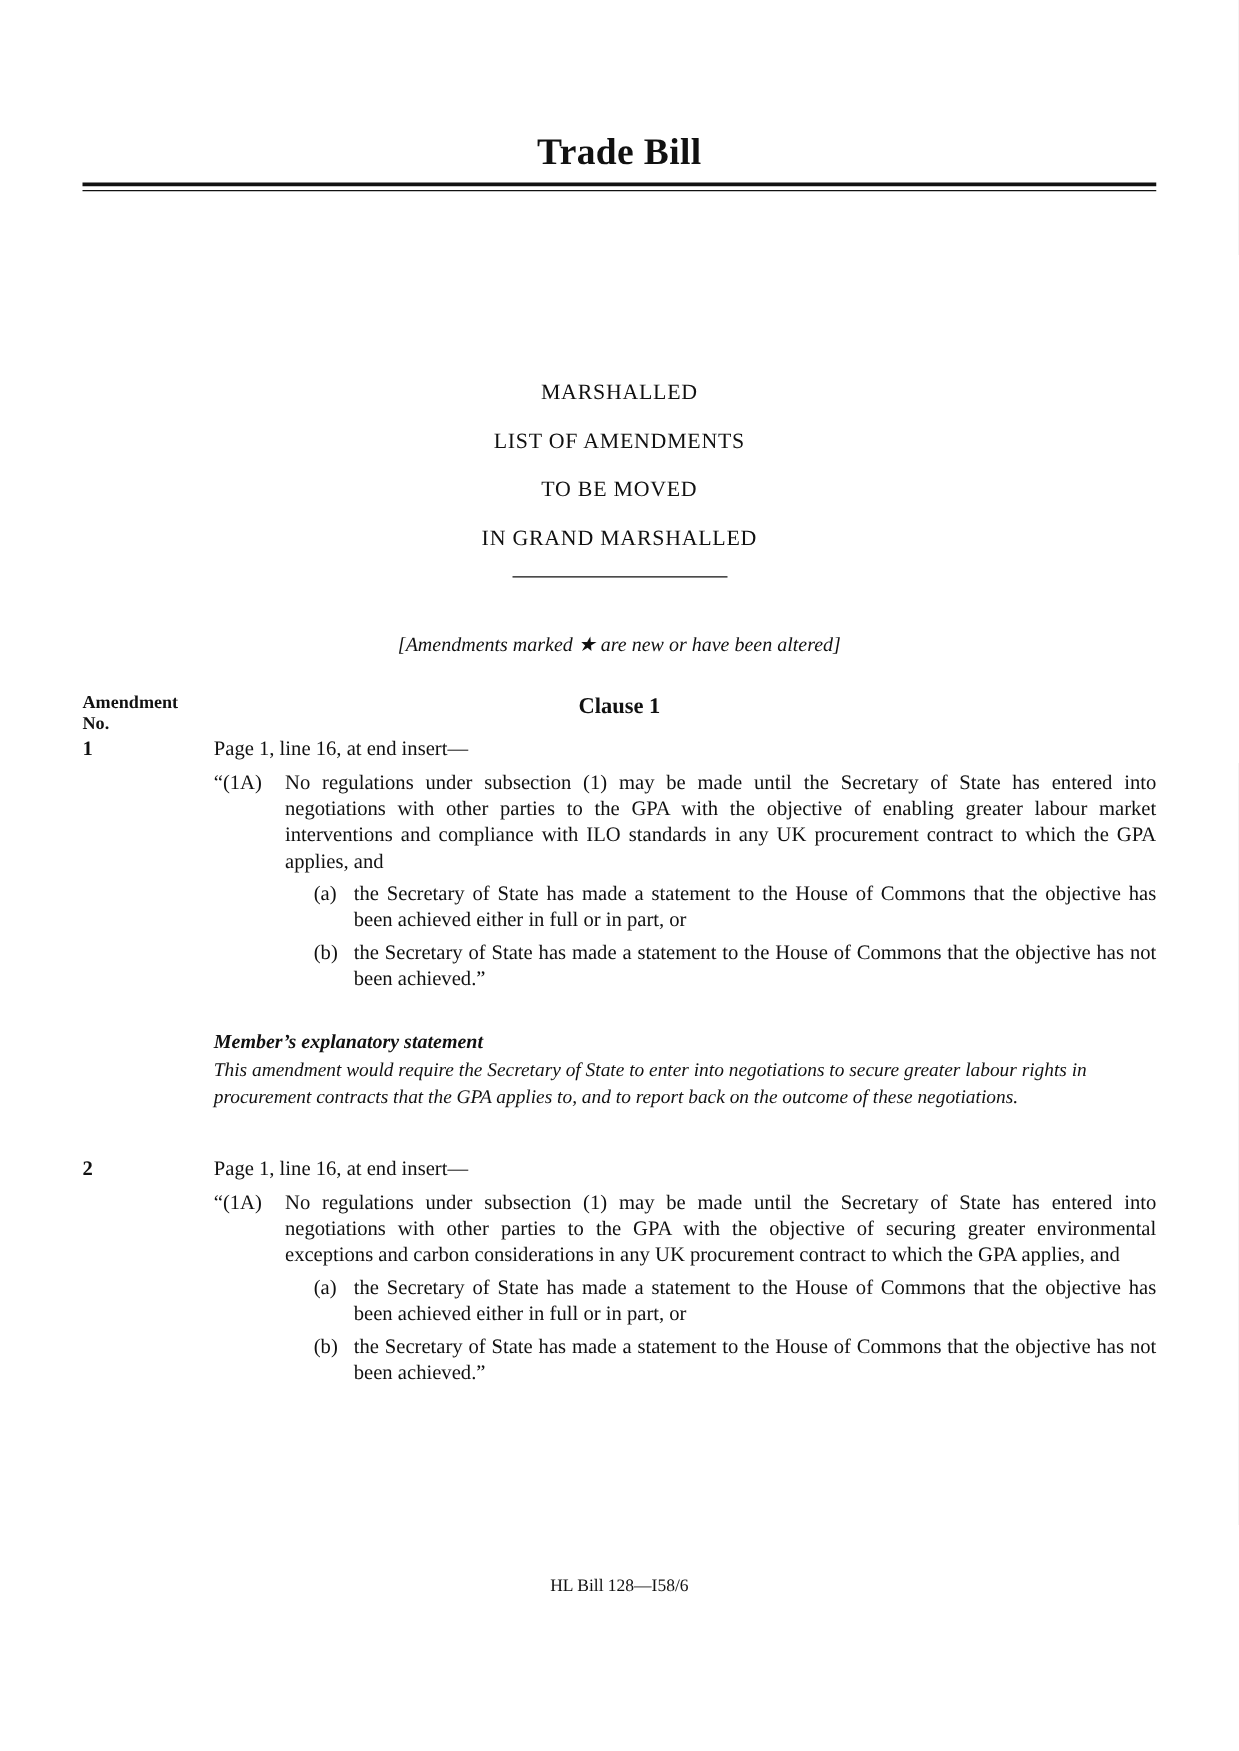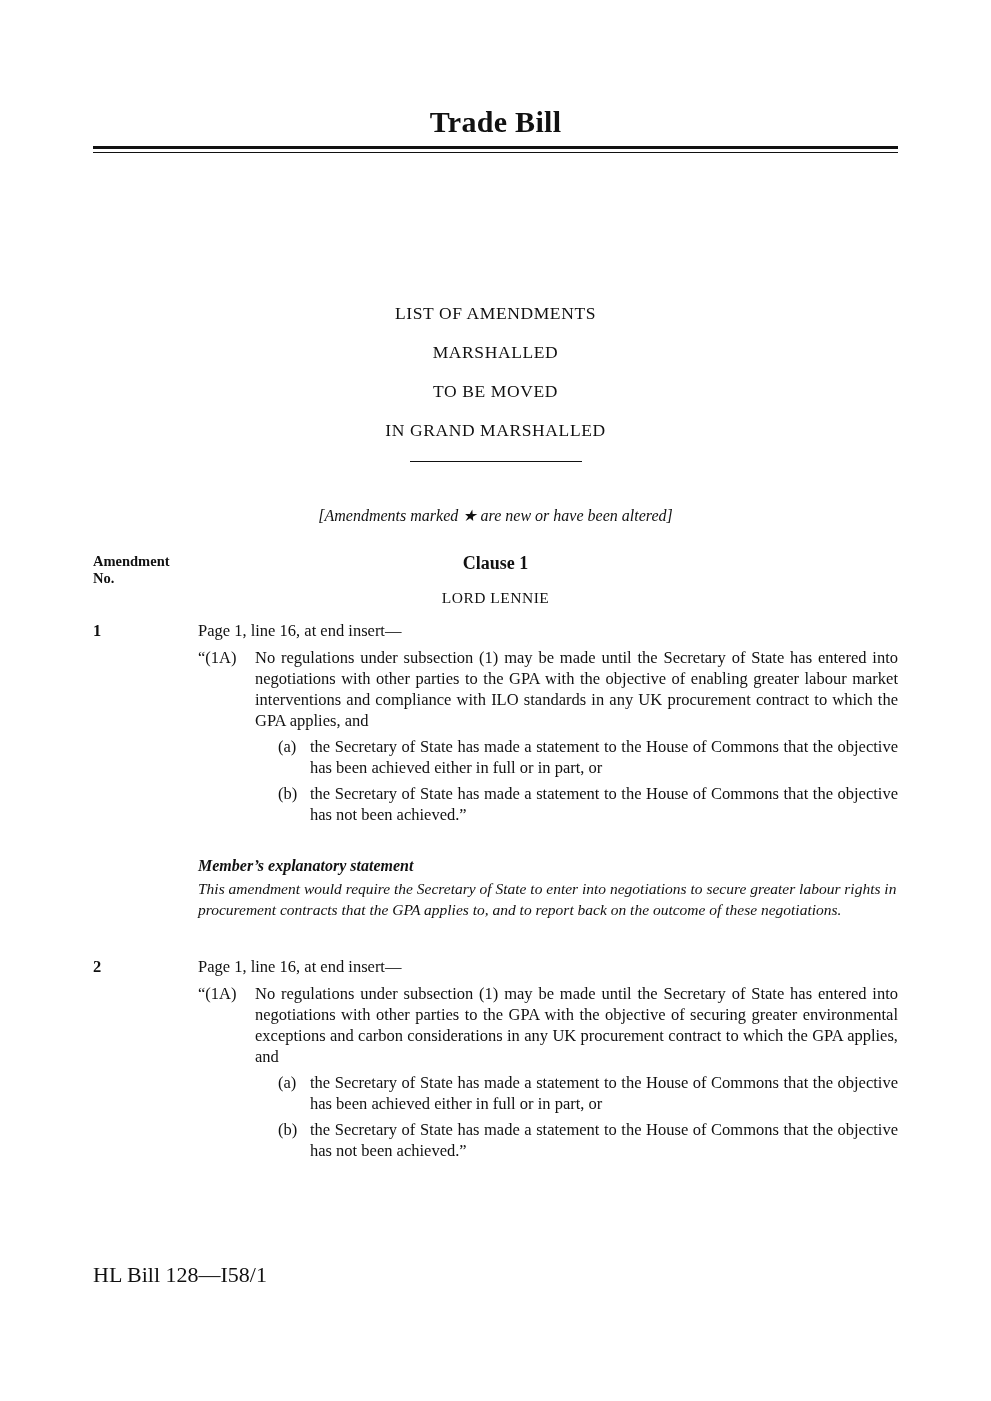--- a/index.html
+++ b/index.html
@@ -7,21 +7,21 @@
   .page {
     width: 991px;
     height: 1401px;
     margin: 0 auto;
     background: #ffffff;
     position: relative;
     font-family: "Liberation Serif", serif;
     color: #111111;
     overflow: hidden;
   }
-  .content { padding: 0 93px; }
+  .content { padding: 0 66px; }
 
   .doc-title {
     margin-top: 105px;
     text-align: center;
     font-size: 30px;
     font-weight: bold;
     letter-spacing: 0.3px;
   }
   .rule-thick { margin-top: 7px; border-top: 3px solid #111; }
   .rule-thin  { margin-top: 3px; border-top: 1px solid #111; }
@@ -82,54 +82,53 @@
 
   .explanatory { margin-top: 30px; font-size: 15.5px; line-height: 21px; }
   .explanatory-heading { font-weight: bold; font-style: italic; font-size: 16px; }
   .explanatory-text { font-style: italic; margin-top: 2px; }
 
   .page-footer {
     position: absolute;
     left: 93px; right: 93px;
     top: 1262px;
     display: flex;
-    justify-content: flex-start;
-    font-size: 22px;
+    justify-content: center;
+    font-size: 14px;
   }
 </style>
 </head>
 <body>
 
 <div class="page">
   <div class="content">
 
     <div class="doc-title">Trade Bill</div>
     <div class="rule-thick"></div>
     <div class="rule-thin"></div>
 
     <div class="heading-block">
+      <div class="heading-line">MARSHALLED</div>
       <div class="heading-line">LIST OF AMENDMENTS</div>
-      <div class="heading-line">MARSHALLED</div>
       <div class="heading-line">TO BE MOVED</div>
       <div class="heading-line">IN GRAND MARSHALLED</div>
     </div>
 
     <div class="short-divider"></div>
 
     <div class="marked-note">[Amendments marked ★ are new or have been altered]</div>
 
     <div class="clause-header-row">
       <div class="amendment-no-label">
         <div>Amendment</div>
         <div>No.</div>
       </div>
       <div class="clause-heading">Clause 1</div>
     </div>
 
-    <div class="author-line">LORD LENNIE</div>
 
     <div class="amendment amendment-1">
       <div class="amend-num">1</div>
       <div class="amend-body">
         <div>Page 1, line 16, at end insert—</div>
 
         <div class="quote-block">
           <div class="quote-label">“(1A)</div>
           <div class="quote-text">No regulations under subsection (1) may be made until the Secretary of State has entered into negotiations with other parties to the GPA with the objective of enabling greater labour market interventions and compliance with ILO standards in any UK procurement contract to which the GPA applies, and</div>
         </div>
@@ -168,15 +167,15 @@
           <div class="sub-item-label">(b)</div>
           <div class="sub-item-text">the Secretary of State has made a statement to the House of Commons that the objective has not been achieved.”</div>
         </div>
       </div>
     </div>
 
   </div>
 
   <div class="page-footer">
     <div>HL Bill 128—I</div>
-    <div>58/1</div>
+    <div>58/6</div>
   </div>
 </div>
 
 </body></html>

